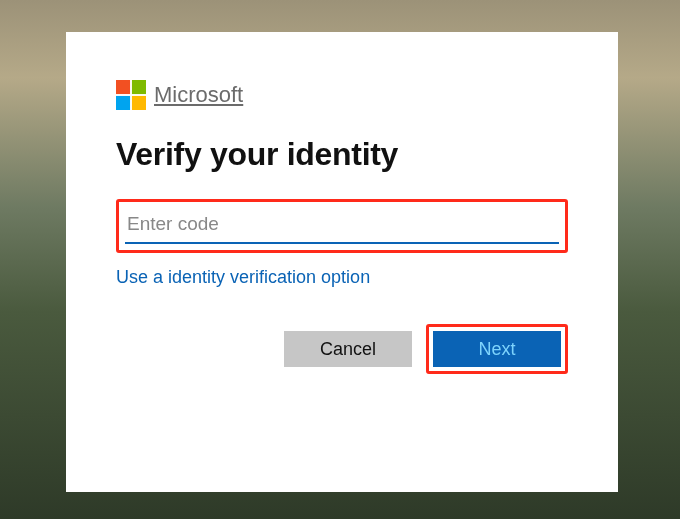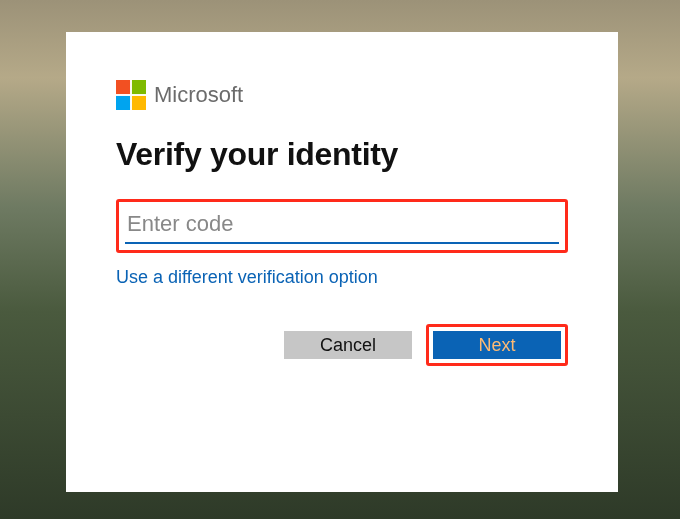--- a/index.html
+++ b/index.html
@@ -32,20 +32,21 @@
     }
     .ms-logo {
       width: 30px;
       height: 30px;
       display: block;
     }
     .brand-name {
       font-size: 22px;
       color: #6b6b6b;
       font-weight: 500;
+      text-decoration: underline;
     }
     .title {
       font-size: 32px;
       font-weight: 700;
       color: #111;
       margin-bottom: 26px;
       letter-spacing: -0.3px;
     }
     .desc {
       font-size: 18px;
@@ -67,21 +68,21 @@
     .input-highlight {
       border: 3px solid #ff2a1a;
       border-radius: 3px;
       padding: 8px 6px 6px 6px;
       margin-bottom: 14px;
     }
     .code-input {
       width: 100%;
       border: none;
       border-bottom: 2px solid #0a63b5;
-      font-size: 22px;
+      font-size: 19px;
       padding: 4px 2px 8px 2px;
       outline: none;
       color: #111;
       background: transparent;
       height: 34px;
     }
     .code-input::placeholder {
       color: #888;
     }
     .alt-link {
@@ -95,33 +96,33 @@
     .actions {
       display: flex;
       justify-content: flex-end;
       gap: 10px;
     }
     .btn {
       display: inline-flex;
       align-items: center;
       justify-content: center;
       font-size: 18px;
-      height: 28px;
+      height: 36px;
       min-width: 128px;
       border: none;
       cursor: pointer;
       font-family: inherit;
     }
     .btn-cancel {
       background: #c6c6c6;
       color: #111;
     }
     .btn-next {
       background: #0a63b5;
-      color: #fdba74;
+      color: #7dd3fc;
     }
     .next-highlight {
       border: 3px solid #ff2a1a;
       border-radius: 3px;
       padding: 4px;
       display: inline-flex;
     }
     .cancel-wrap {
       padding: 7px 4px;
       display: inline-flex;
@@ -142,21 +143,21 @@
     <span class="brand-name">Microsoft</span>
   </div>
 
   <h1 class="title">Verify your identity</h1>
 
 
   <div class="input-highlight">
     <input class="code-input" type="text" placeholder="Enter code" style="">
   </div>
 
-  <a class="alt-link">Use a different verification option</a>
+  <a class="alt-link">Use a identity verification option</a>
 
   <div class="actions">
     <span class="cancel-wrap">
       <button class="btn btn-cancel">Cancel</button>
     </span>
     <span class="next-highlight">
       <button class="btn btn-next">Next</button>
     </span>
   </div>
 

